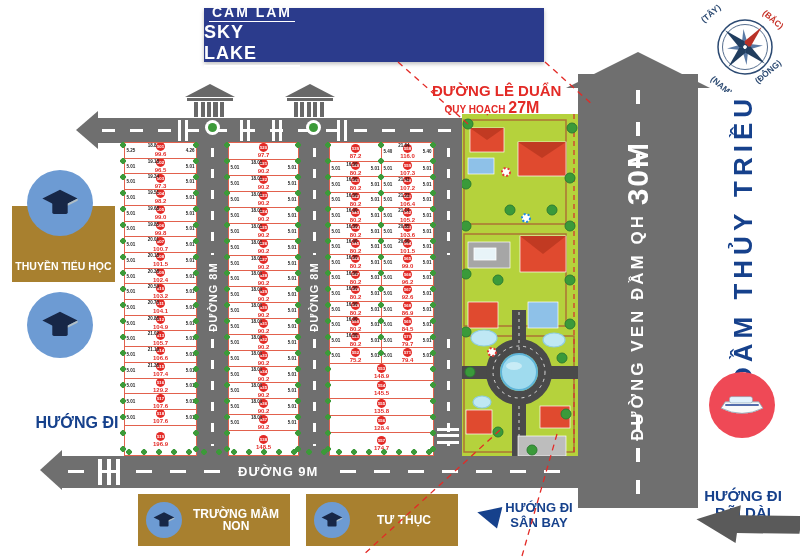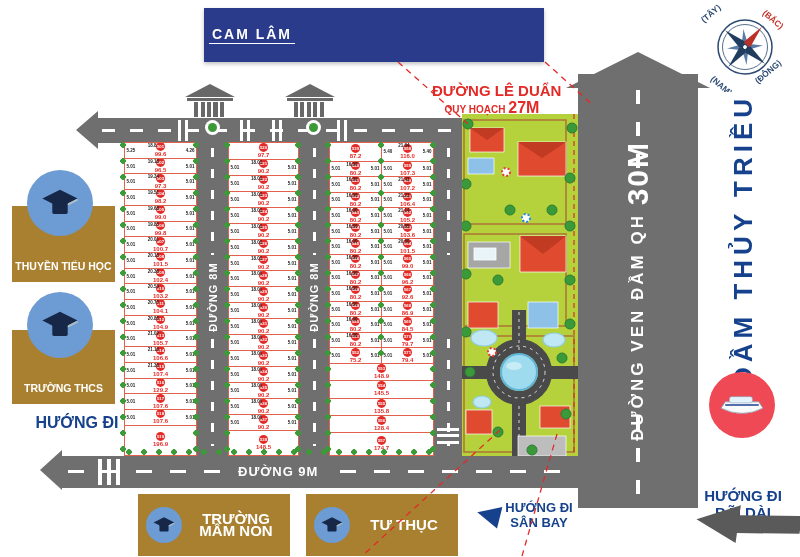--- a/index.html
+++ b/index.html
@@ -97,41 +97,42 @@
   .marina-circle{left:709px;top:372px;width:66px;height:66px;border-radius:50%;background:#ef4956;display:flex;align-items:center;justify-content:center;z-index:2}
   .marina-card{left:700px;top:429px;width:86px;height:52px;background:var(--brown);color:#fff;text-align:center;font-size:11.5px;font-weight:800;padding-top:17px;line-height:13px}
   .baidai{left:692px;top:487px;width:102px;text-align:center;color:var(--navy);font-size:15px;font-weight:800;line-height:17px}
 
   
   .edu-card{width:103px;background:var(--brown);color:#fff;text-align:center;font-weight:800;font-size:10.5px;display:flex;align-items:flex-end;justify-content:center;padding-bottom:10px}
   .edu-circle{width:66px;height:66px;border-radius:50%;background:#6d9bd3;display:flex;align-items:center;justify-content:center;z-index:2}
   .ql1a{left:28px;top:413px;width:98px;text-align:center;color:var(--navy);font-size:16px;font-weight:800;line-height:19px}
 
   
-  .bcard{top:494px;height:62px;background:var(--brown);color:#fff;font-weight:800;font-size:15px;display:flex;align-items:center;z-index:4}
+  .bcard{top:494px;height:52px;background:var(--brown);color:#fff;font-weight:800;font-size:12px;display:flex;align-items:center;z-index:4}
   .bcard .edu-circle{width:36px;height:36px;margin:0 6px 0 8px;flex:none}
   .bcard .txt{flex:1;text-align:center;line-height:12px;padding-right:6px}
   .airport-arrow{left:477px;top:504px;width:0;height:0;border-top:11px solid transparent;border-bottom:11px solid transparent;border-right:23px solid var(--navy);transform:rotate(14deg);z-index:4}
   .airport-label{left:504px;top:500px;width:70px;color:var(--navy);font-size:13px;font-weight:800;line-height:15px;text-align:center;z-index:4}
 
   .redlabel{left:432px;top:82px;width:120px;text-align:center;color:var(--red);z-index:4}
   .redlabel .l1{font-size:15px;font-weight:800;white-space:nowrap}
   .redlabel .l2{font-size:10px;font-weight:800}
   .redlabel .l2 b{font-size:16px}
 
   .overlay{left:0;top:0;width:800px;height:557px;pointer-events:none;z-index:6}
 </style>
 </head>
 <body>
 
 <div class="stage">
 
   <div class="abs banner">
     <div class="logo">
       <div class="logo-top">CAM LÂM</div>
+      <div class="logo-bot">SKY LAKE</div>
     </div>
   </div>
 
   <svg class="abs" style="left:698px;top:0;z-index:2" width="98" height="92" viewBox="0 0 98 92">
     <circle cx="47" cy="47" r="27" fill="#fff" stroke="#2c4a72" stroke-width="1.5"></circle>
     <circle cx="47" cy="47" r="22.5" fill="none" stroke="#2c4a72" stroke-width="0.8"></circle>
     <g transform="rotate(40 47 47)">
       <g transform="rotate(45 47 47)" fill="#5b7ba6">
         <polygon points="47,29 50,44 47,47 44,44"></polygon>
           <polygon points="47,65 50,50 47,47 44,50"></polygon>
@@ -918,23 +919,20 @@
   <div class="abs edu-card" style="left:12px;top:206px;height:76px">
     <span>THUYỀN TIỂU HỌC</span>
   </div>
   <div class="abs edu-circle" style="left:27px;top:292px">
     <svg width="44" height="44" viewBox="0 0 40 40">
       <polygon points="20,8 36,16 20,24 4,16" fill="#172747"></polygon>
       <polygon points="20,24 36,16 36,18 20,26" fill="#b0bec5"></polygon>
       <rect x="13" y="19" width="14" height="11" rx="1.5" fill="#172747"></rect>
     </svg>
   </div>
-  <div class="abs edu-card" style="left:12px;top:330px;height:74px">
-    <span>TRƯỜNG THCS</span>
-  </div>
   <div class="abs ql1a">
     <div>HƯỚNG ĐI</div>
   </div>
 
   <div class="abs bcard" style="left:138px;width:152px">
     <div class="edu-circle">
       <svg width="26" height="26" viewBox="0 0 40 40">
         <polygon points="20,8 36,16 20,24 4,16" fill="#172747"></polygon>
         <polygon points="20,24 36,16 36,18 20,26" fill="#b0bec5"></polygon>
         <rect x="13" y="19" width="14" height="11" rx="1.5" fill="#172747"></rect>

